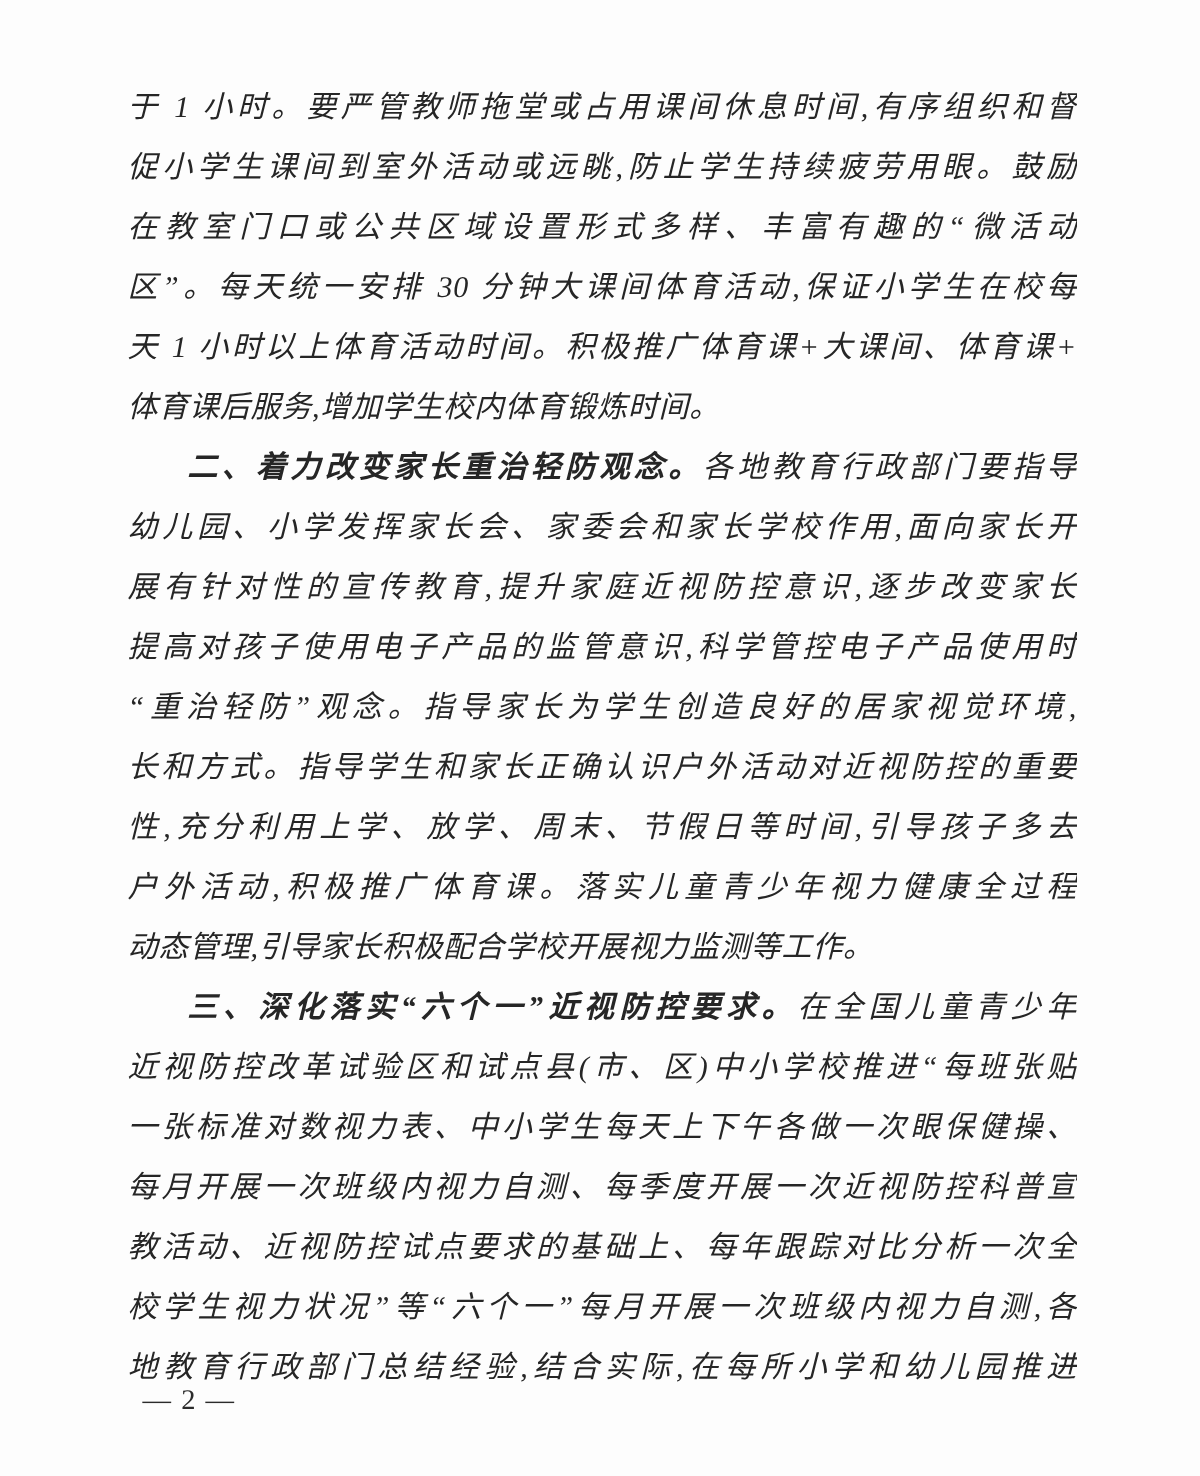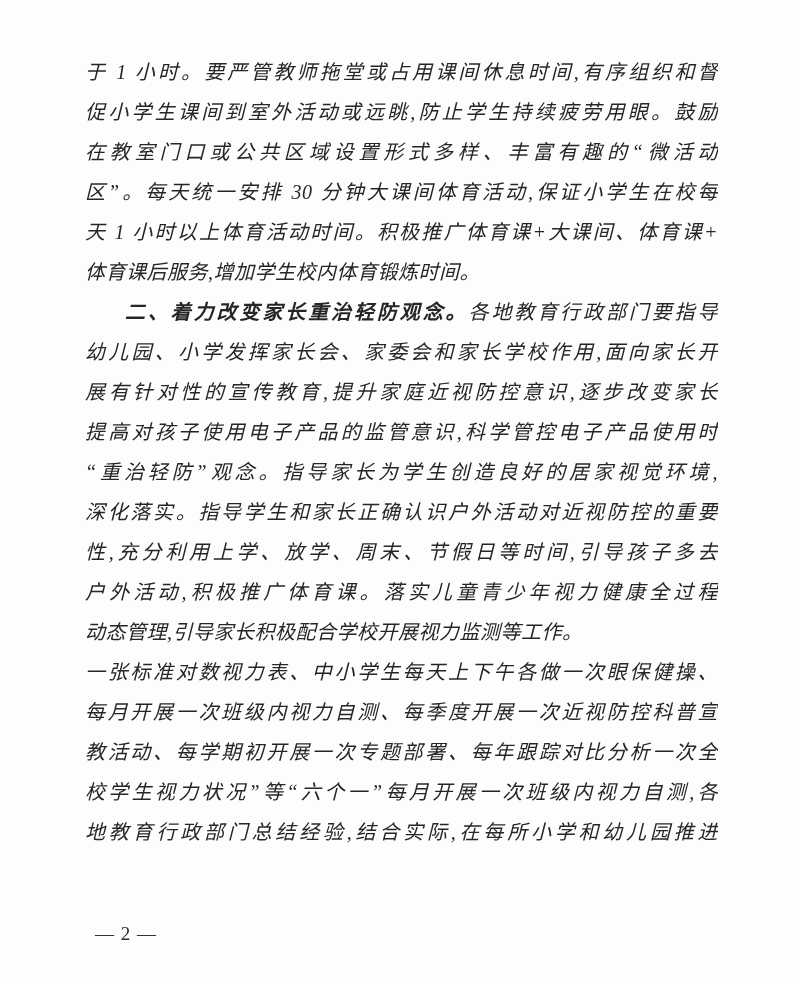--- a/index.html
+++ b/index.html
@@ -65,24 +65,26 @@
       <div class="text-line">促小学生课间到室外活动或远眺,防止学生持续疲劳用眼。鼓励</div>
       <div class="text-line">在教室门口或公共区域设置形式多样、丰富有趣的“微活动</div>
       <div class="text-line">区”。每天统一安排 30 分钟大课间体育活动,保证小学生在校每</div>
       <div class="text-line">天 1 小时以上体育活动时间。积极推广体育课+大课间、体育课+</div>
       <div class="text-line last">体育课后服务,增加学生校内体育锻炼时间。</div>
       <div class="text-line indent"><span class="heading">二、着力改变家长重治轻防观念。</span><span>各地教育行政部门要指导</span></div>
       <div class="text-line">幼儿园、小学发挥家长会、家委会和家长学校作用,面向家长开</div>
       <div class="text-line">展有针对性的宣传教育,提升家庭近视防控意识,逐步改变家长</div>
       <div class="text-line">提高对孩子使用电子产品的监管意识,科学管控电子产品使用时</div>
       <div class="text-line">“重治轻防”观念。指导家长为学生创造良好的居家视觉环境,</div>
-      <div class="text-line">深化落实。指导学生和家长正确认识户外活动对近视防控的重要</div>
+      <div class="text-line">长和方式。指导学生和家长正确认识户外活动对近视防控的重要</div>
       <div class="text-line">性,充分利用上学、放学、周末、节假日等时间,引导孩子多去</div>
       <div class="text-line">户外活动,积极推广体育课。落实儿童青少年视力健康全过程</div>
       <div class="text-line last">动态管理,引导家长积极配合学校开展视力监测等工作。</div>
+      <div class="text-line indent"><span class="heading">三、深化落实“六个一”近视防控要求。</span><span>在全国儿童青少年</span></div>
+      <div class="text-line">近视防控改革试验区和试点县(市、区)中小学校推进“每班张贴</div>
       <div class="text-line">一张标准对数视力表、中小学生每天上下午各做一次眼保健操、</div>
       <div class="text-line">每月开展一次班级内视力自测、每季度开展一次近视防控科普宣</div>
-      <div class="text-line">教活动、每学期初开展一次专题部署、每年跟踪对比分析一次全</div>
+      <div class="text-line">教活动、近视防控试点要求的基础上、每年跟踪对比分析一次全</div>
       <div class="text-line">校学生视力状况”等“六个一”每月开展一次班级内视力自测,各</div>
       <div class="text-line">地教育行政部门总结经验,结合实际,在每所小学和幼儿园推进</div>
     </div>
   <div class="page-number">— 2 —</div>
 </div>
 
 </body></html>

